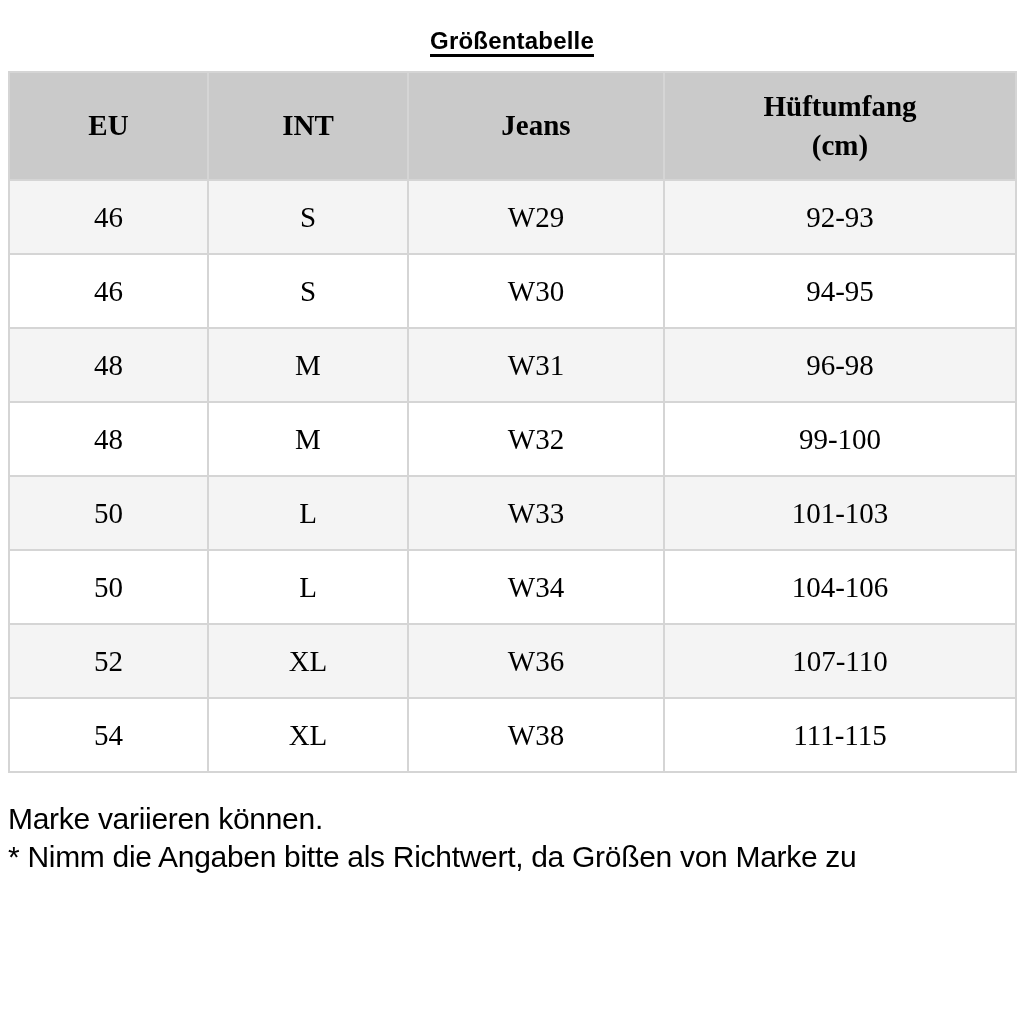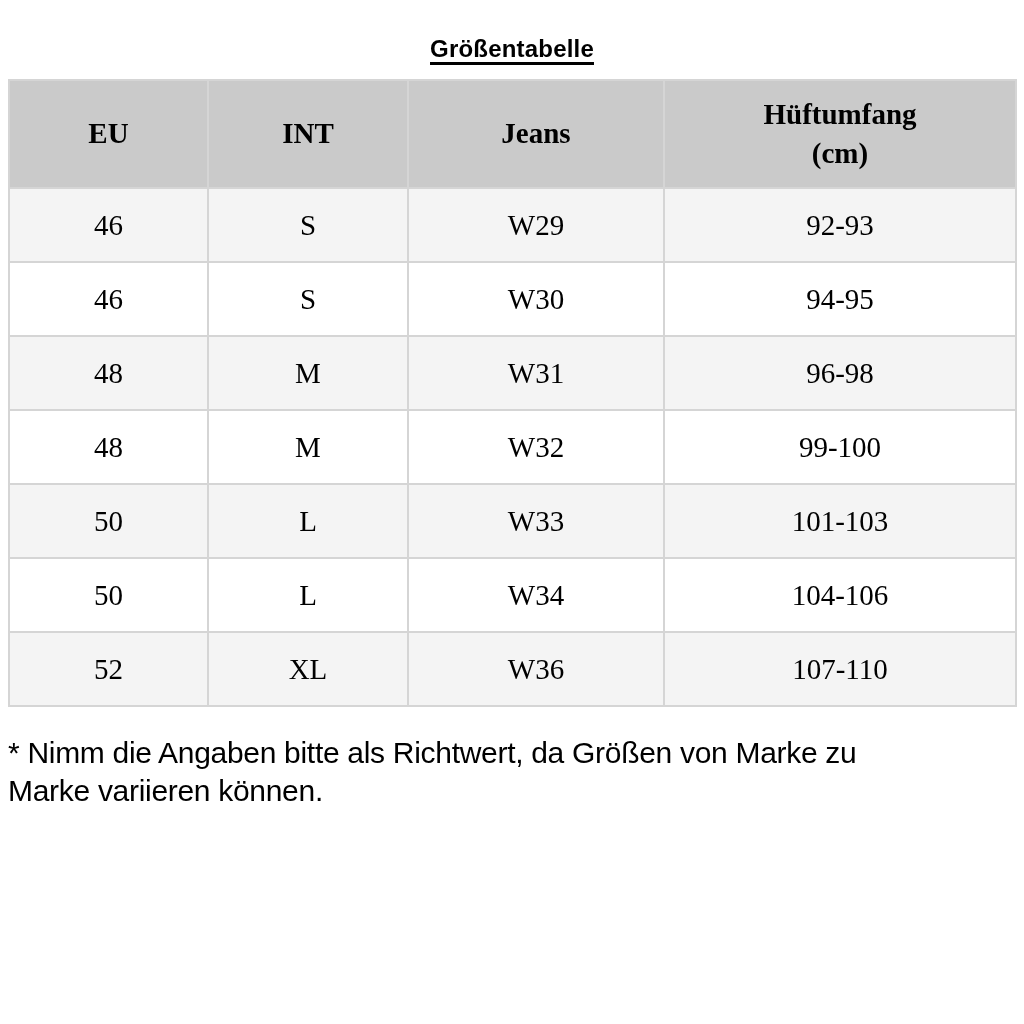--- a/index.html
+++ b/index.html
@@ -14,21 +14,21 @@
   body{
     width:1024px;height:1024px;
     background:var(--page-bg);
     color:var(--text-color);
     font-family:"Liberation Sans",sans-serif;
     overflow:hidden;
   }
   .page{width:1024px;height:1024px;box-sizing:border-box;}
   .title{
     margin:0;
-    padding-top:35px;
+    padding-top:27px;
     text-align:center;
     font-size:24px;
     font-weight:bold;
     letter-spacing:0.2px;
     text-decoration:underline;
     text-decoration-thickness:2.5px;
     text-underline-offset:5px;
   }
   .size-table{
     border-collapse:collapse;
@@ -126,21 +126,27 @@
           <td>L</td>
           <td>W34</td>
           <td>104-106</td>
         </tr>
         <tr class="odd">
           <td>52</td>
           <td>XL</td>
           <td>W36</td>
           <td>107-110</td>
         </tr>
+        <tr class="even">
+          <td>54</td>
+          <td>XL</td>
+          <td>W38</td>
+          <td>111-115</td>
+        </tr>
       </tbody>
   </table>
 
   <p class="note">
+    <span class="note-line">Marke variieren können.</span>
     <span class="note-line">* Nimm die Angaben bitte als Richtwert, da Größen von Marke zu</span>
-    <span class="note-line">Marke variieren können.</span>
   </p>
 
 </div>
 
 </body></html>

